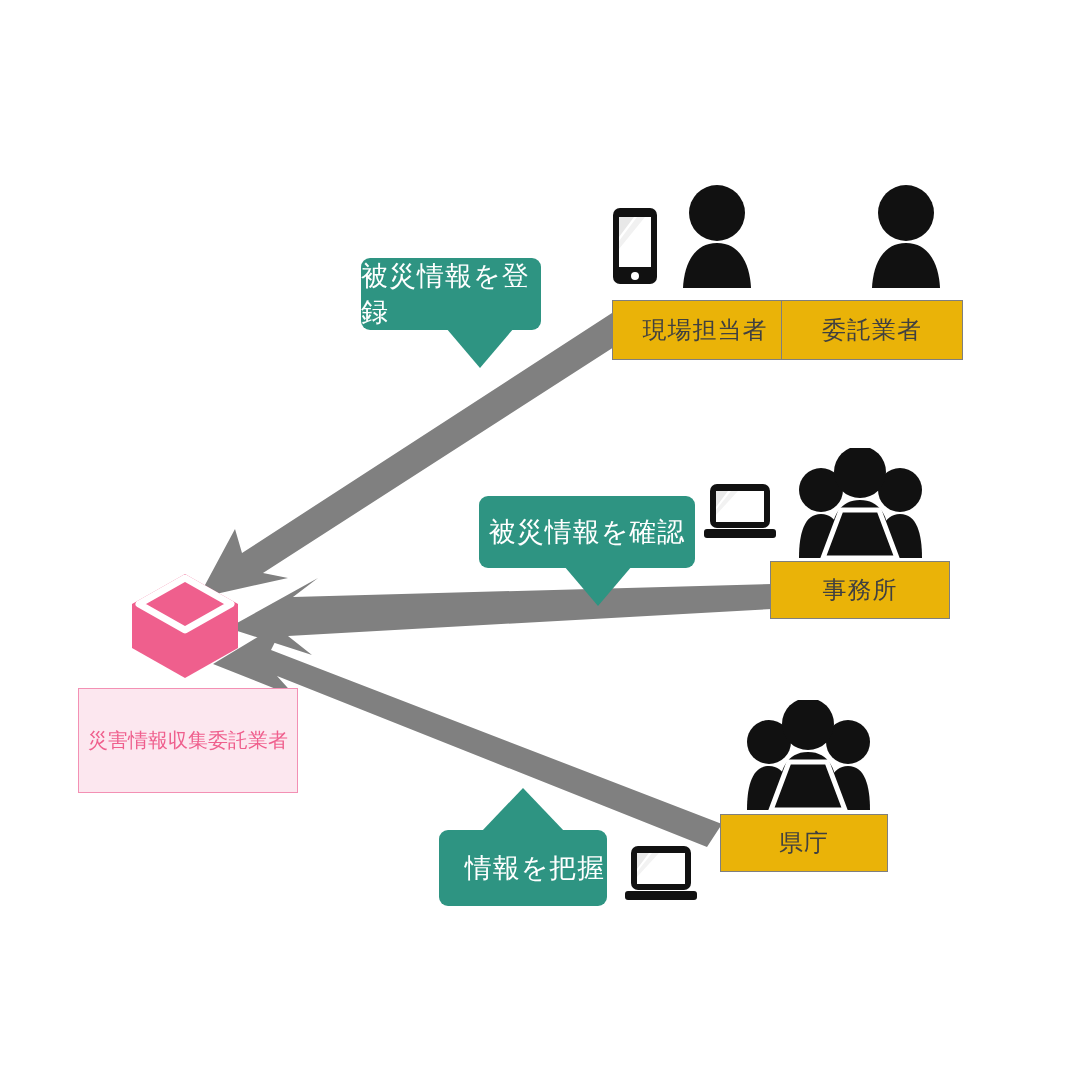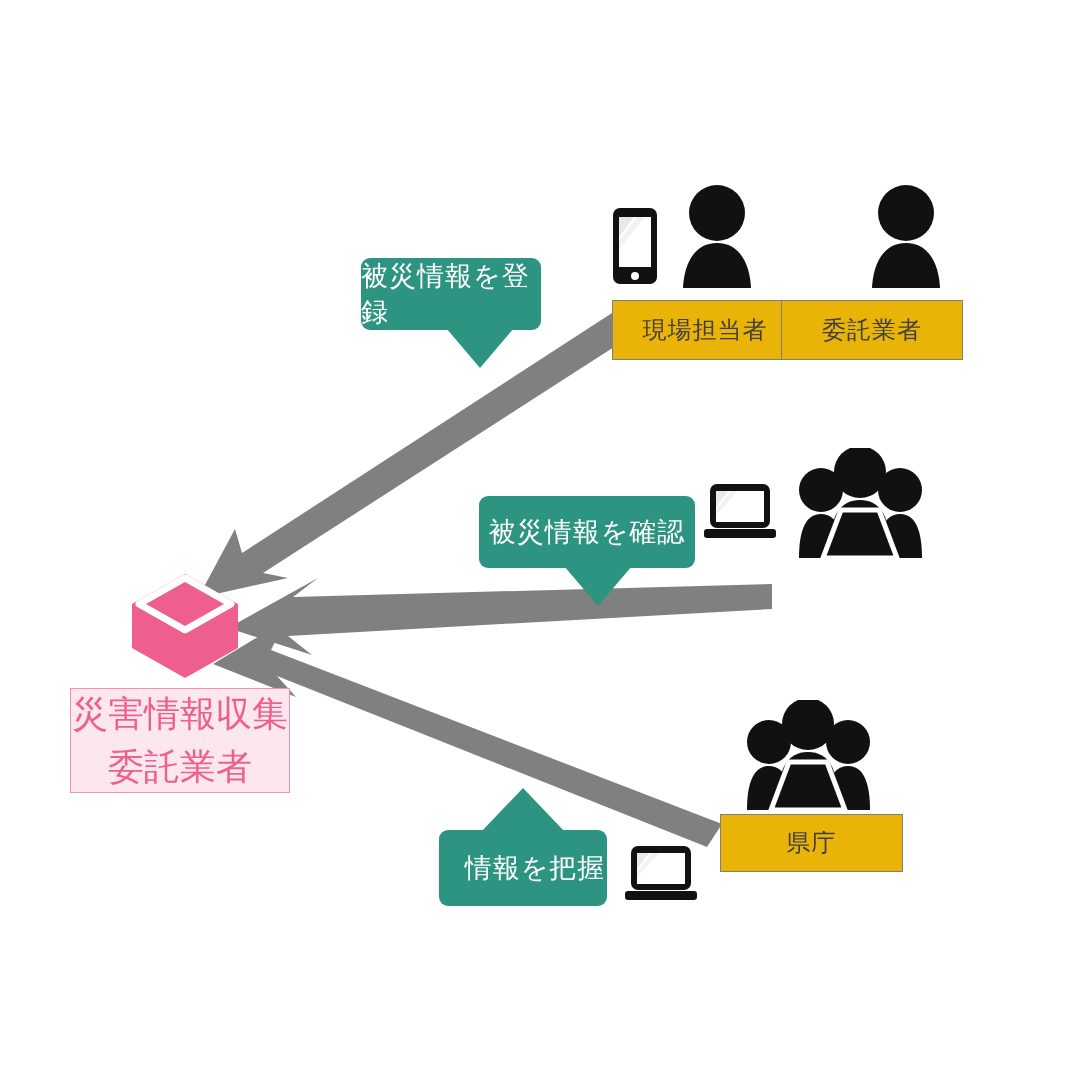--- a/index.html
+++ b/index.html
@@ -42,27 +42,28 @@
     z-index: 6;
   }
 
   
   .system-box {
     position: absolute;
     box-sizing: border-box;
     background: #fce7ef;
     border: 1.6px solid #f390b4;
     display: flex;
-    flex-direction: column;
+    flex-direction: row;
     align-items: center;
     justify-content: center;
     color: #ef5f8d;
-    font-size: 36px;
+    font-size: 20px;
     line-height: 1.45;
     z-index: 6;
+    margin-left: 8px;
   }
   .system-box span { display: block; }
 
   
   .bubble {
     position: absolute;
     box-sizing: border-box;
     background: #2e9482;
     border-radius: 9px;
     display: flex;
@@ -171,20 +172,23 @@
       <circle cx="28" cy="42" r="22" fill="#111111"></circle>
       <path d="M28 66 C45 66 50 86 50 110 L6 110 C6 86 11 66 28 66 Z" fill="#111111"></path>
       <circle cx="107" cy="42" r="22" fill="#111111"></circle>
       <path d="M107 66 C124 66 129 86 129 110 L85 110 C85 86 90 66 107 66 Z" fill="#111111"></path>
       <circle cx="67" cy="24" r="26" fill="#111111"></circle>
       <path d="M67 52 C88 52 95 70 96 88 L38 88 C39 70 46 52 67 52 Z" fill="#111111"></path>
       <polygon points="48,62 86,62 104,110 30,110" fill="#111111" stroke="#ffffff" stroke-width="5"></polygon>
     </svg>
   </div>
 
+  <div class="actor-box" style="left:770px; top:561px; width:180px; height:58px;">
+    <span>事務所</span>
+  </div>
 
   <div class="icon" style="left:624px; top:845px; width:74px; height:58px;">
     <svg width="74" height="58" viewBox="0 0 74 58">
       <rect x="7" y="1" width="60" height="44" rx="7" ry="7" fill="#111111"></rect>
       <rect x="13" y="8" width="48" height="31" fill="#ffffff"></rect>
       <polygon points="13,8 25,8 13,24" fill="#e9e9e9"></polygon>
       <polygon points="28,8 35,8 13,32 13,27" fill="#f2f2f2"></polygon>
       <rect x="1" y="46" width="72" height="9" rx="3" ry="3" fill="#111111"></rect>
     </svg>
   </div>
@@ -194,21 +198,21 @@
       <circle cx="28" cy="42" r="22" fill="#111111"></circle>
       <path d="M28 66 C45 66 50 86 50 110 L6 110 C6 86 11 66 28 66 Z" fill="#111111"></path>
       <circle cx="107" cy="42" r="22" fill="#111111"></circle>
       <path d="M107 66 C124 66 129 86 129 110 L85 110 C85 86 90 66 107 66 Z" fill="#111111"></path>
       <circle cx="67" cy="24" r="26" fill="#111111"></circle>
       <path d="M67 52 C88 52 95 70 96 88 L38 88 C39 70 46 52 67 52 Z" fill="#111111"></path>
       <polygon points="48,62 86,62 104,110 30,110" fill="#111111" stroke="#ffffff" stroke-width="5"></polygon>
     </svg>
   </div>
 
-  <div class="actor-box" style="left:720px; top:814px; width:183px; height:58px;">
+  <div class="actor-box" style="left:720px; top:814px; width:168px; height:58px;">
     <span>県庁</span>
   </div>
 
   <div class="bubble" style="left:361px; top:258px; width:180px; height:72px;">
     <span>被災情報を登録</span>
     <span class="tail down" style="left:85px;"></span>
   </div>
 
   <div class="bubble" style="left:479px; top:482px; width:216px; height:72px;margin-top:14px;">
     <span>被災情報を確認</span>

